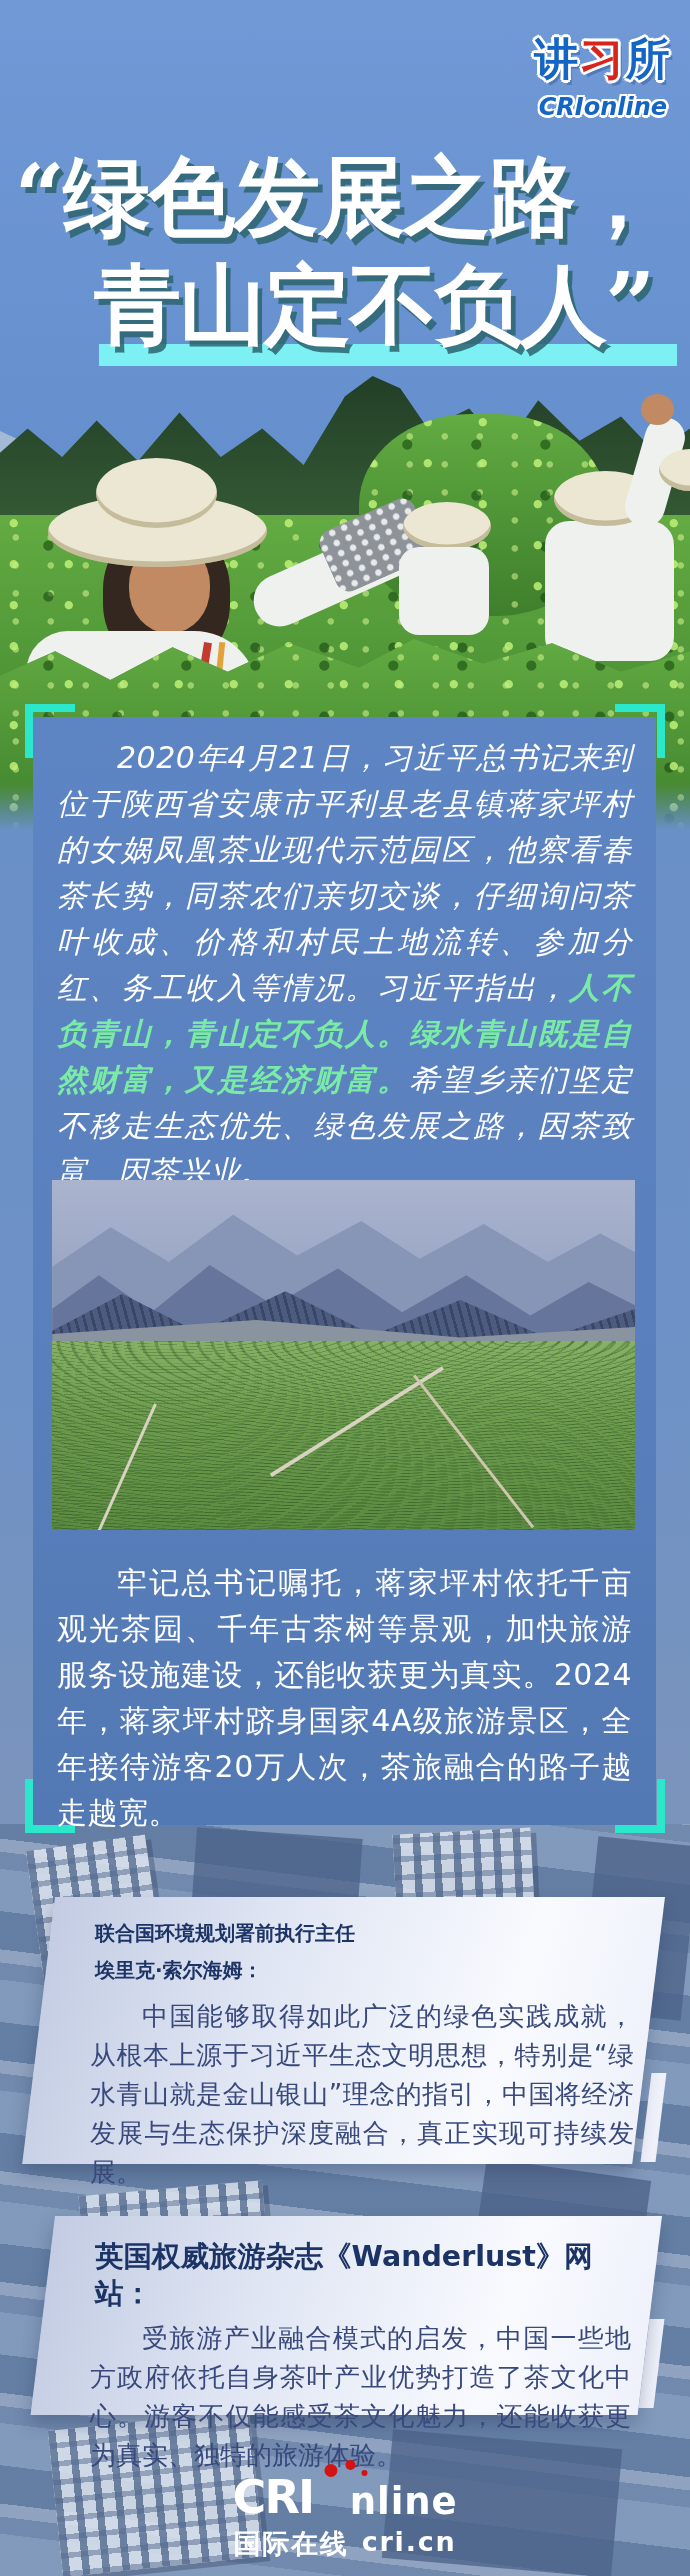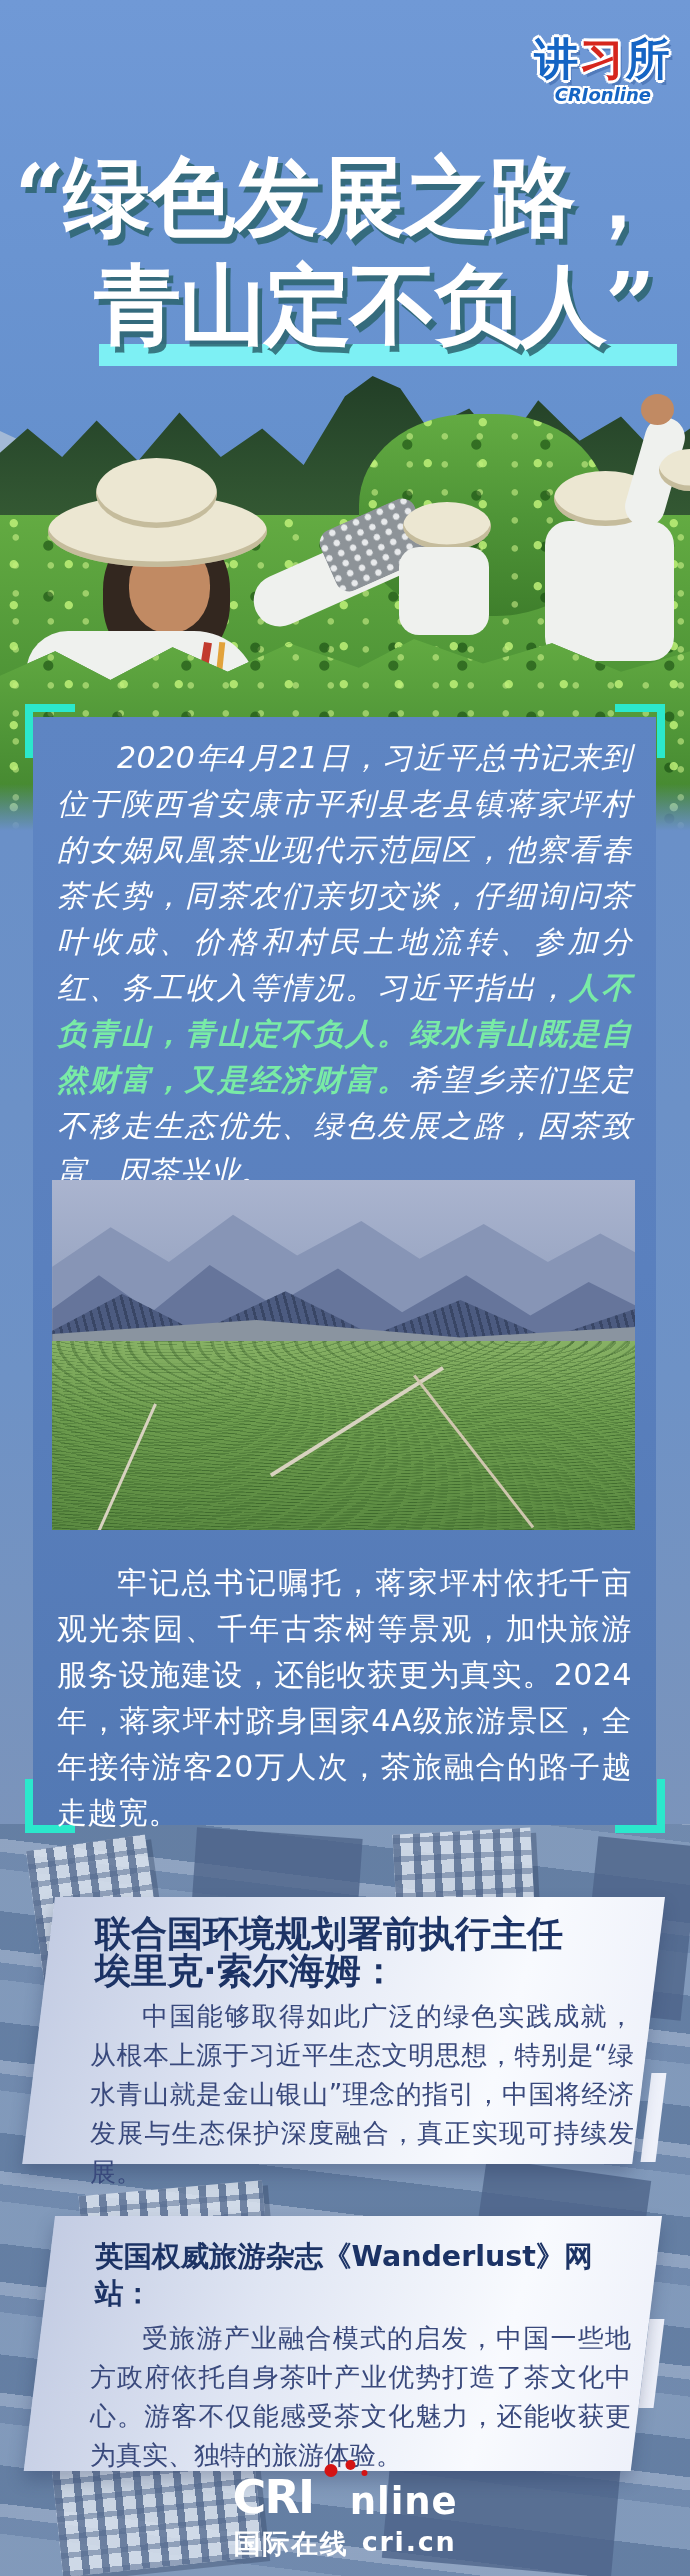--- a/index.html
+++ b/index.html
@@ -51,21 +51,21 @@
   .hat4{left:659px;top:449px;width:64px;height:42px;}
   .hero-fade{position:absolute;left:0;top:784px;width:690px;height:55px;z-index:7;
              background:linear-gradient(180deg,rgba(106,144,200,0) 0%,#6a90c8 85%);}
 
   
   .top-logo{position:absolute;top:37px;right:18.4px;z-index:40;text-align:center;line-height:1;}
   .tl-main span{font-weight:900;font-size:44px;letter-spacing:1.8px;
       text-shadow:-1.8px -1.8px 0 #fff,1.8px -1.8px 0 #fff,-1.8px 1.8px 0 #fff,1.8px 1.8px 0 #fff,0 2.8px 0 #fff,2.8px 0 0 #fff,-2.8px 0 0 #fff,0 -2.8px 0 #fff,3.7px 4.6px 0 rgba(25,70,140,.35);}
   .tl-blue{color:#1565c4;}
   .tl-red{color:#d6261c;font-size:50px;}
-  .tl-sub{margin-top:5px;font-weight:900;font-style:italic;font-size:18px;color:#1565c4;
+  .tl-sub{margin-top:14px;font-weight:900;font-style:italic;font-size:24px;color:#1565c4;
       text-shadow:-1.8px -1.8px 0 #fff,1.8px -1.8px 0 #fff,-1.8px 1.8px 0 #fff,1.8px 1.8px 0 #fff,0 2.8px 0 #fff,2.8px 0 0 #fff;}
 
   
   .title{position:absolute;z-index:10;color:#fff;font-family:"DejaVu Serif",serif;font-weight:700;
          font-size:87px;line-height:1;letter-spacing:-1.8px;white-space:nowrap;
          text-shadow:4.6px 6.4px 0 rgba(44,100,110,.85);}
   .title-l1{left:14.7px;top:153px;}
   .title-l2{left:94px;top:261px;}
   .cyan-bar{position:absolute;left:99px;top:344px;width:578px;height:22px;background:#7df0f4;z-index:9;}
 
@@ -119,22 +119,22 @@
   .path2{position:absolute;left:72%;top:50%;width:2.8px;height:55%;background:#cfc6ae;transform:rotate(-38deg);}
   .path3{position:absolute;left:12%;top:62%;width:2.8px;height:45%;background:#d8d2c0;transform:rotate(24deg);}
 
   
   .quote-card{position:absolute;left:55px;z-index:22;isolation:isolate;}
   .quote-card::before{content:"";position:absolute;inset:0;z-index:-1;
       transform:skewX(-7deg);transform-origin:top;
       background:linear-gradient(100deg,#c3cce3 0%,#dfe5f3 35%,#f8fafe 75%,#eef1fa 100%);
       box-shadow:0 9.2px 16.6px rgba(35,50,85,.3);}
   .qc1{top:1897px;width:610px;height:267px;}
-  .qc2{top:2216px;width:607px;height:255px;}
-  .q-head{margin:0;padding:18.4px 37px 0 40px;font-size:36px;line-height:37px;font-weight:900;color:#1c3365;}
+  .qc2{top:2216px;width:607px;height:199px;}
+  .q-head{margin:0;padding:18.4px 37px 0 40px;font-size:20px;line-height:37px;font-weight:900;color:#1c3365;}
   .qc2 .q-head{font-size:28.5px;padding-top:22px;}
   .q-body{margin:0;padding:7.4px 31px 0 35px;font-size:26px;line-height:39px;color:#39497c;
           text-indent:2em;text-align:justify;}
   .accent{position:absolute;width:14.7px;height:89px;background:#eef1fa;transform:skewX(-7deg);z-index:21;}
   .a1{left:646px;top:2073px;}
   .a2{left:644px;top:2319px;}
 
   
   .footer{position:absolute;left:50%;top:2474px;transform:translateX(-50%);z-index:30;color:#fff;text-align:center;}
   .f-row1{display:flex;align-items:flex-end;justify-content:center;position:relative;line-height:1;}

